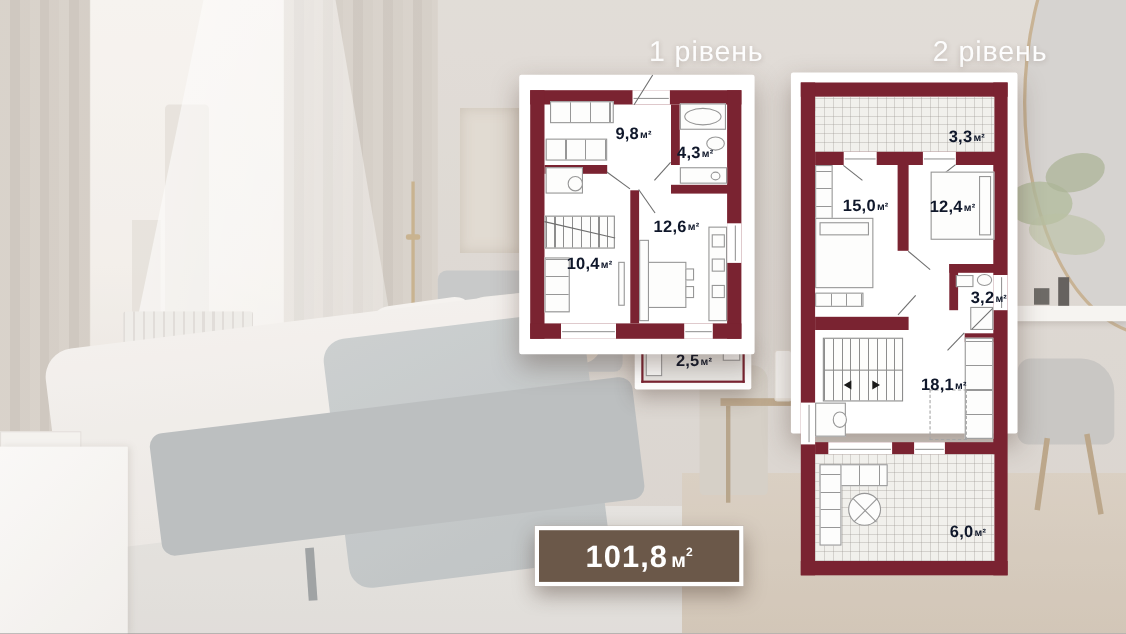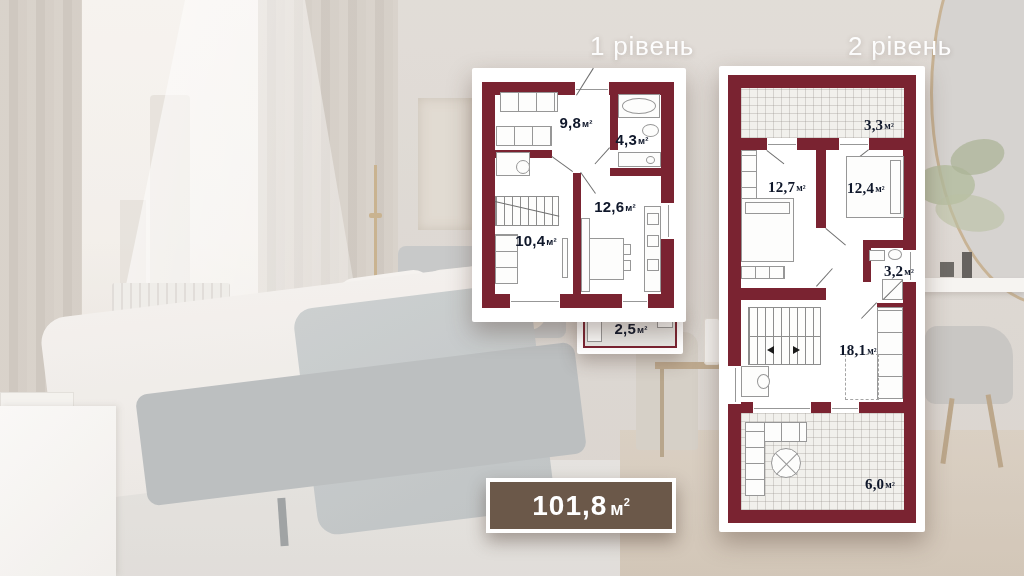--- a/index.html
+++ b/index.html
@@ -179,21 +179,21 @@
       <span>4,3</span><span class="unit">м²</span>
     </div>
     <div class="arealabel" style="left:143px;top:138px;">
       <span>12,6</span><span class="unit">м²</span>
     </div>
     <div class="arealabel" style="left:64px;top:172px;">
       <span>10,4</span><span class="unit">м²</span>
     </div>
   </div>
 
-  <div class="panel" style="left:719px;top:66px;width:206px;height:466px;font-family:Liberation Serif, serif;">
+  <div class="panel" style="left:719px;top:66px;width:206px;height:328px;">
 
     <div class="wall" style="left:9px;top:9px;width:188px;height:13px;"></div>
     <div class="wall" style="left:9px;top:9px;width:13px;height:448px;"></div>
     <div class="wall" style="left:184px;top:9px;width:13px;height:448px;"></div>
     <div class="wall" style="left:9px;top:444px;width:188px;height:13px;"></div>
     <div class="wall" style="left:22px;top:22px;width:15px;height:13px;"></div>
     <div class="wall" style="left:170px;top:22px;width:15px;height:13px;"></div>
 
     <div class="hatch" style="left:22px;top:22px;width:163px;height:50px;"></div>
 
@@ -261,21 +261,21 @@
     <div class="fu seg-h" style="left:26px;top:356px;width:20px;height:74px;"></div>
     <div class="fu circ" style="left:52px;top:382px;width:30px;height:30px;">
       <div class="diag" style="left:4px;top:4px;width:30px;transform:rotate(45deg);border-top-color:#979797;"></div>
       <div class="diag" style="left:4px;top:25px;width:30px;transform:rotate(-45deg);border-top-color:#979797;"></div>
     </div>
 
     <div class="arealabel" style="left:160px;top:59px;">
       <span>3,3</span><span class="unit">м²</span>
     </div>
     <div class="arealabel" style="left:68px;top:121px;">
-      <span>12,7</span><span class="unit">м²</span>
+      <span>15,0</span><span class="unit">м²</span>
     </div>
     <div class="arealabel" style="left:147px;top:122px;">
       <span>12,4</span><span class="unit">м²</span>
     </div>
     <div class="arealabel" style="left:180px;top:205px;">
       <span>3,2</span><span class="unit">м²</span>
     </div>
     <div class="arealabel" style="left:139px;top:284px;">
       <span>18,1</span><span class="unit">м²</span>
     </div>

